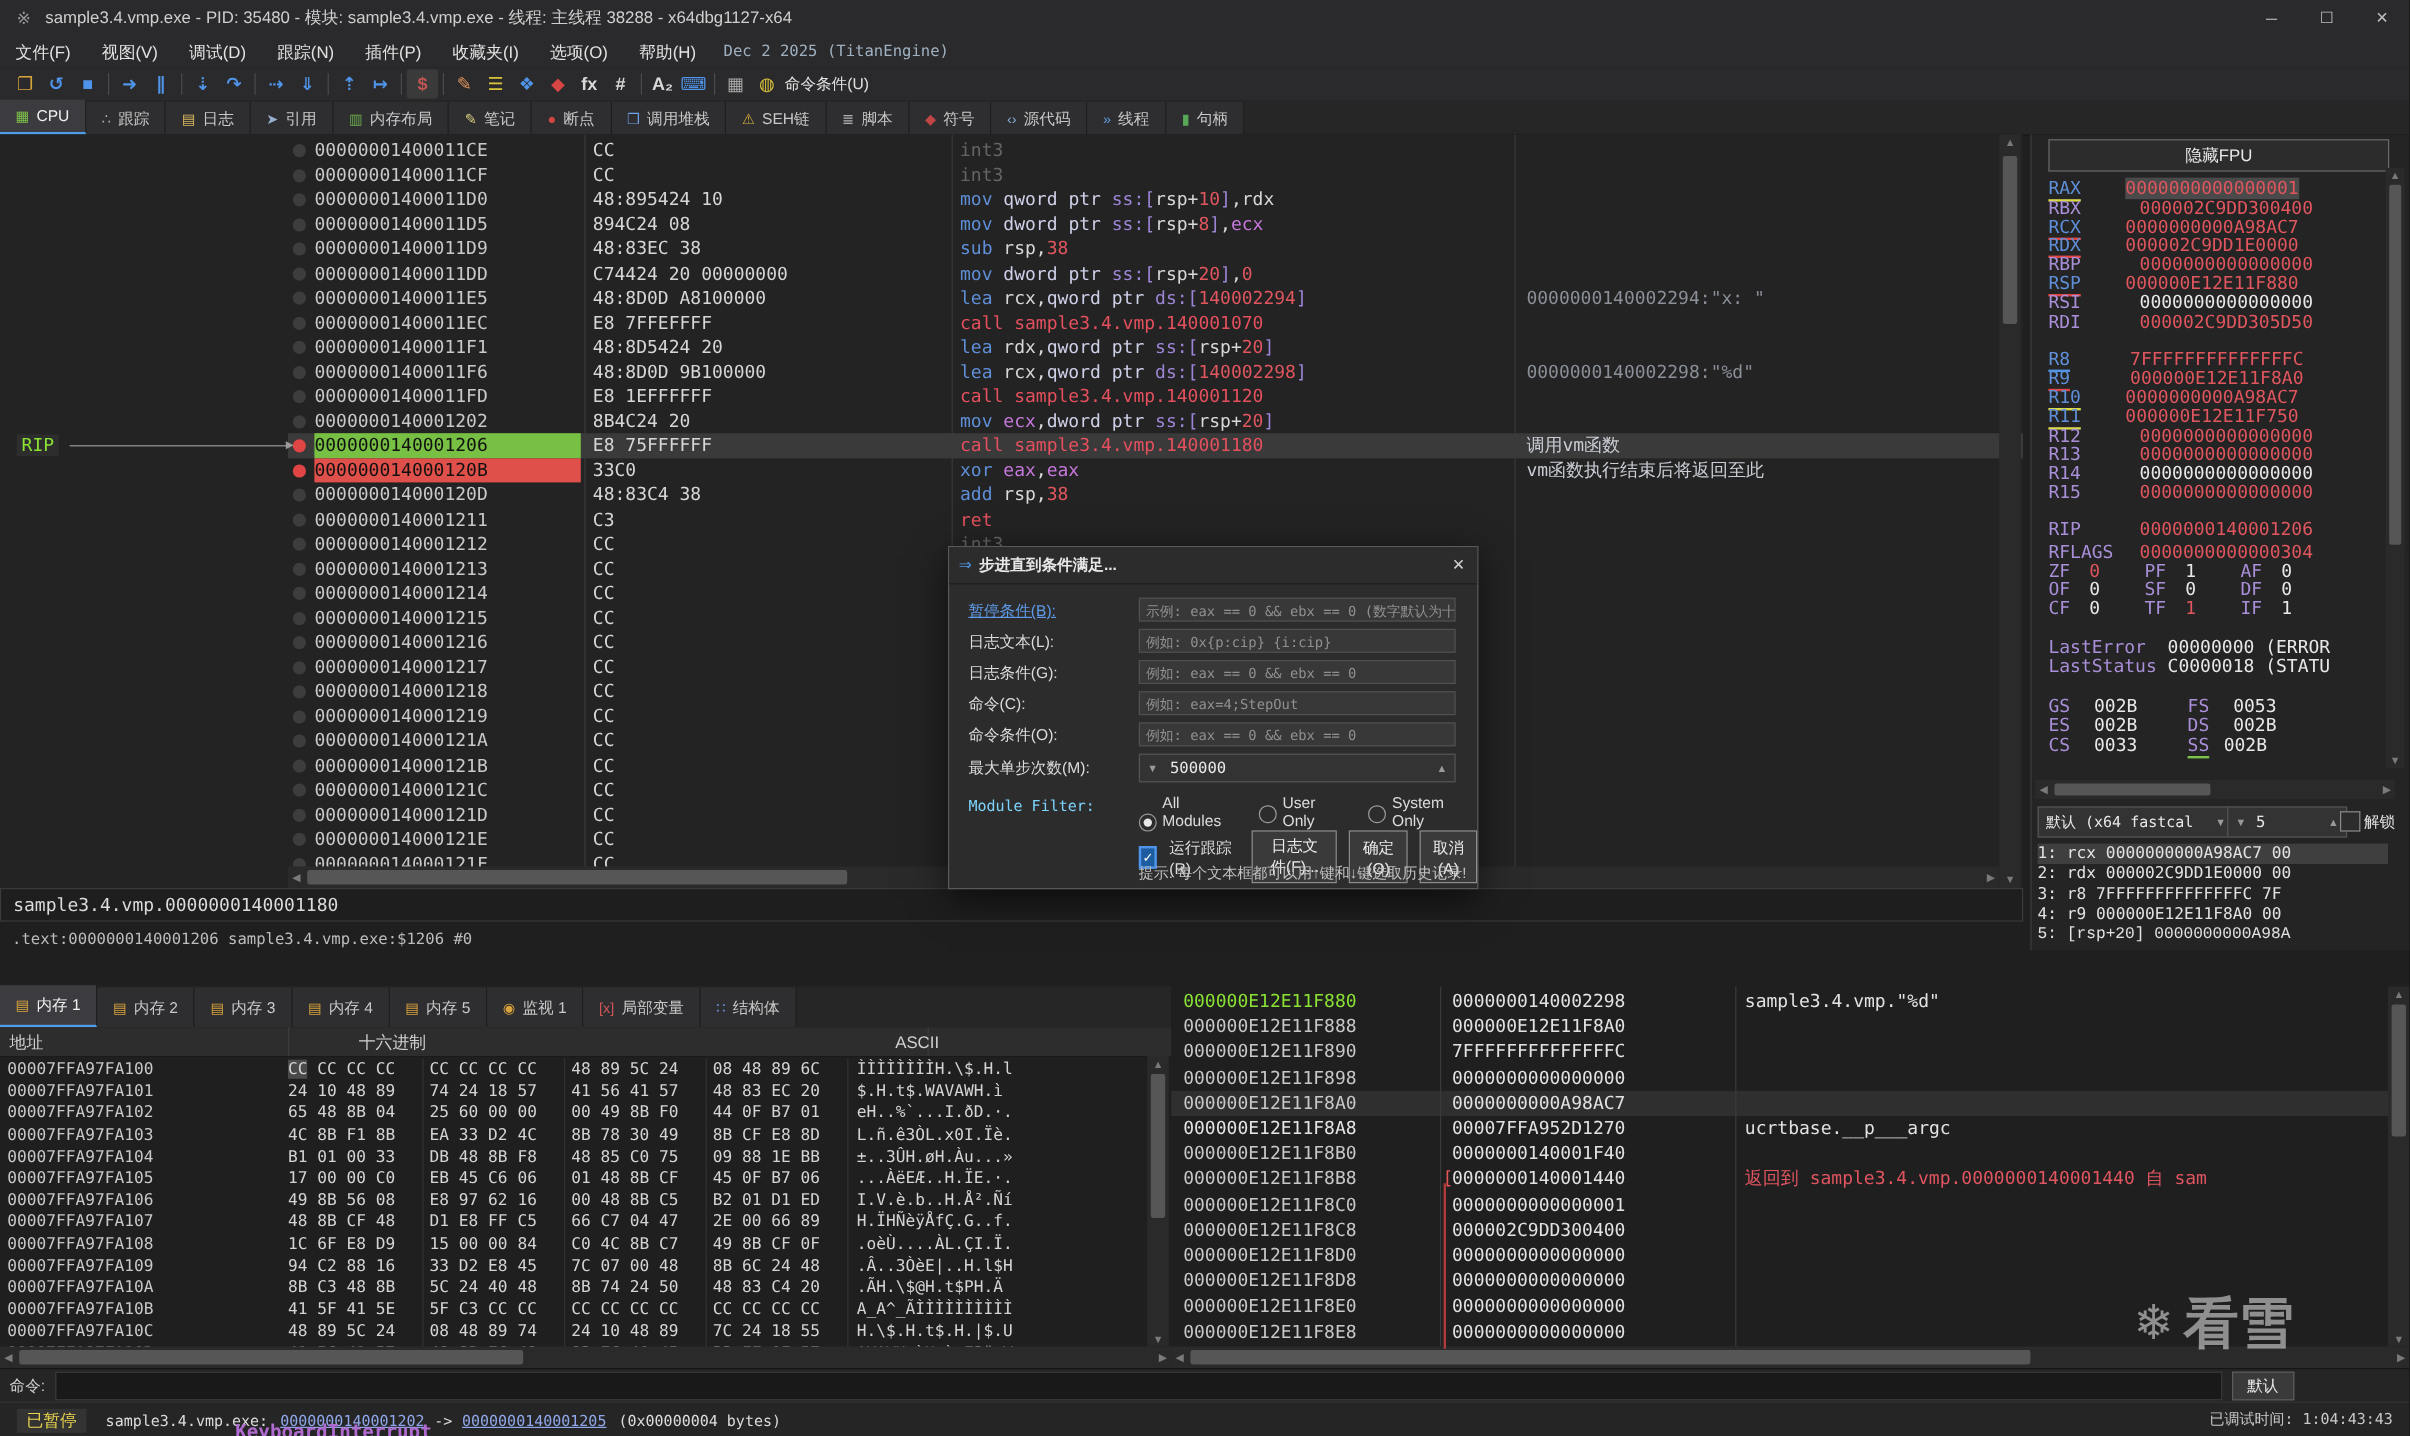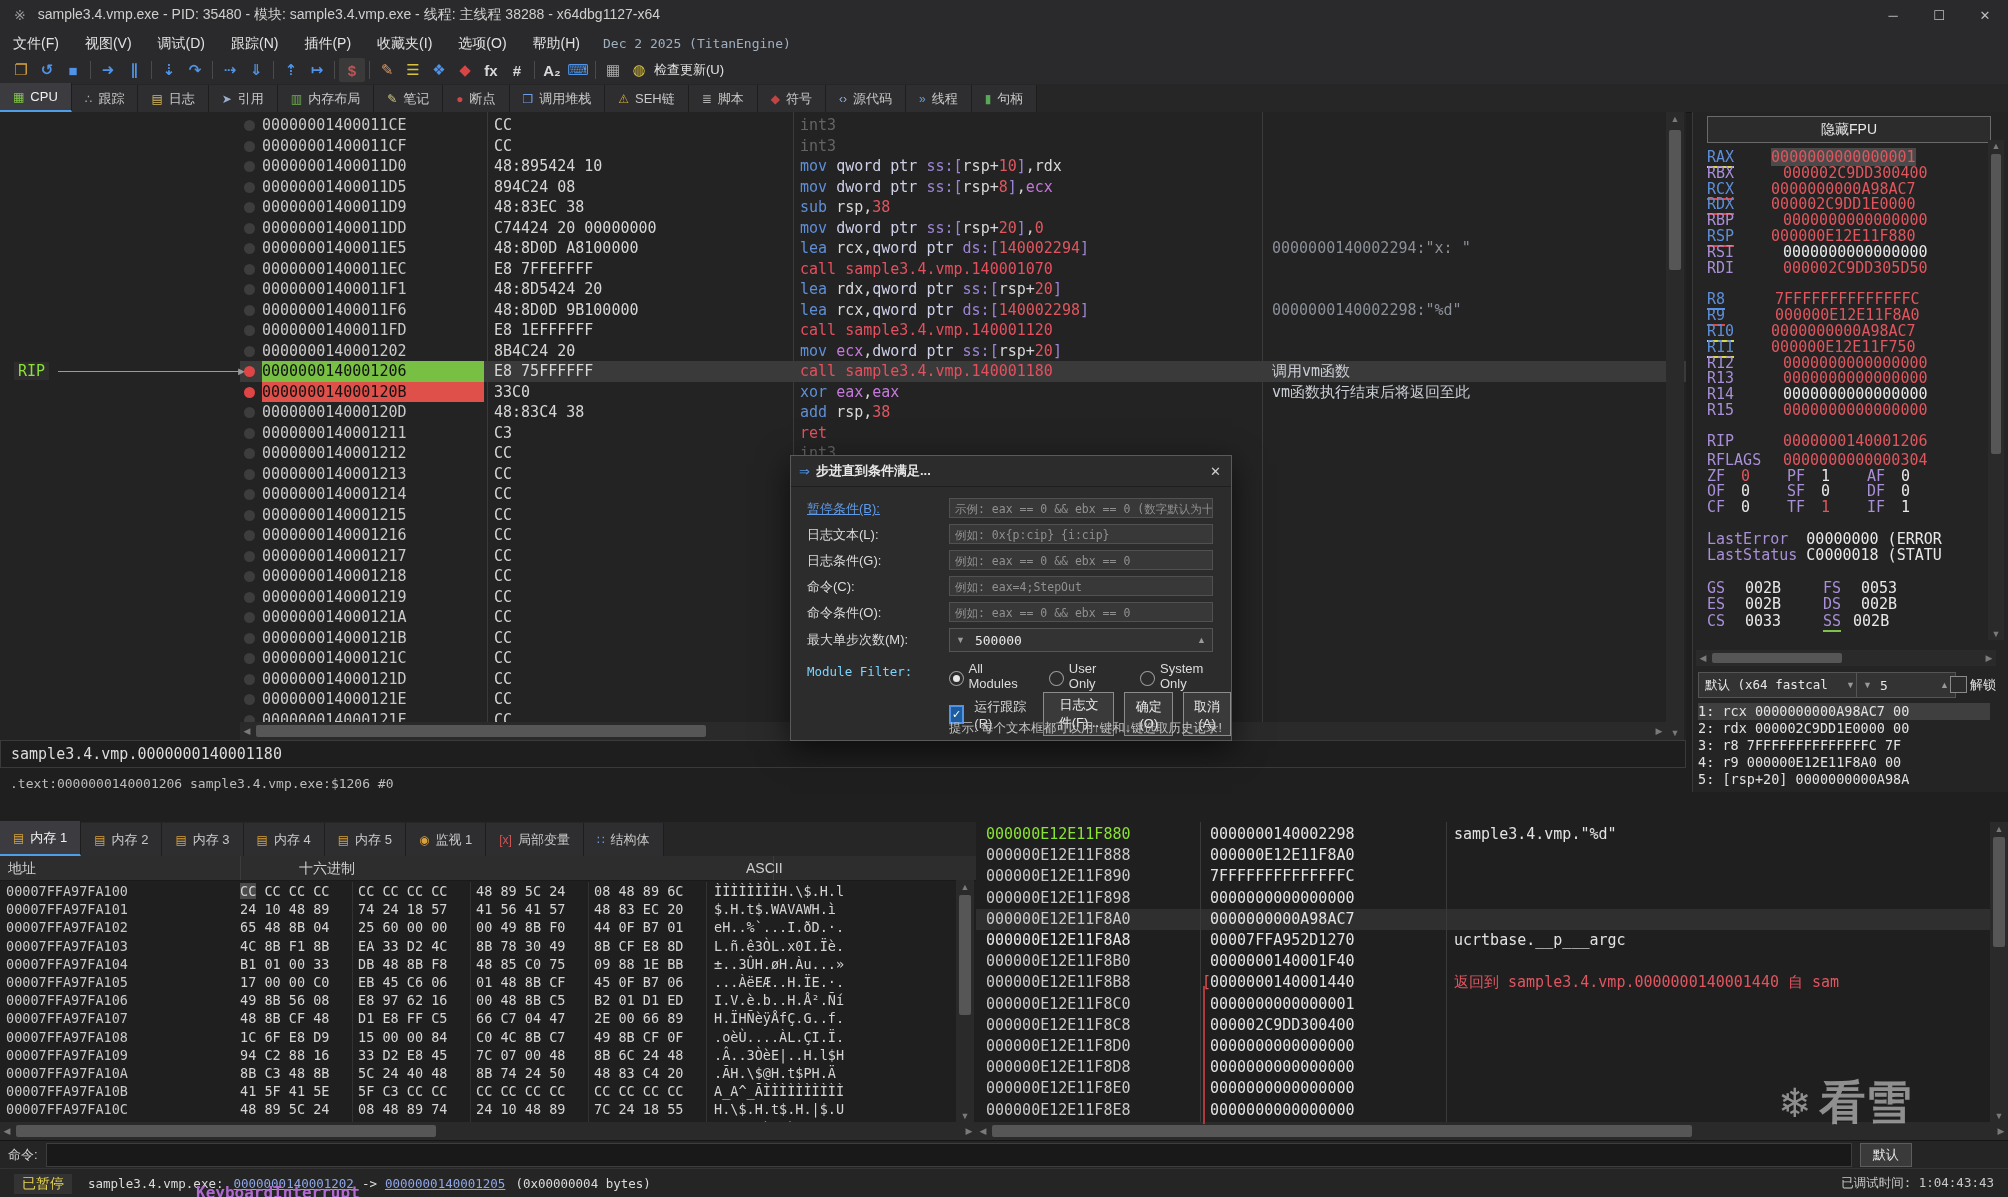--- a/index.html
+++ b/index.html
@@ -154,21 +154,21 @@
       <span class="tb-icon" style="color: rgb(79, 148, 232);">❖</span>
       <span class="tb-icon" style="color: rgb(216, 69, 69);">◆</span>
       <span class="tb-icon" style="color: rgb(216, 216, 216);">fx</span>
       <span class="tb-icon" style="color: rgb(216, 216, 216);">#</span>
       <span class="tb-sep"></span>
       <span class="tb-icon" style="color: rgb(216, 216, 216);">A₂</span>
       <span class="tb-icon" style="color: rgb(79, 148, 232);">⌨</span>
       <span class="tb-sep"></span>
       <span class="tb-icon" style="color: rgb(168, 168, 168);">▦</span>
       <span class="tb-icon" style="color: rgb(217, 195, 60);">◍</span>
-      <span id="update-label">检查更新(U)</span>
+      <span id="update-label">命令条件(U)</span>
     </div>
 
   <div class="abs" id="viewtabs">
       <div class="vtab active">
         <span class="ticon" style="color: rgb(126, 195, 73);">▦</span>
         <span>CPU</span>
       </div>
       <div class="vtab">
         <span class="ticon" style="color: rgb(176, 176, 176);">∴</span>
         <span>跟踪</span>
@@ -327,21 +327,21 @@
     <span class="mono" style="font-size:13px;margin-left:8px;">5</span>
     <span style="margin-left:auto;color:#9a9a9a;font-size:9px;">▲</span>
   </div>
   <div class="abs" style="left:1950px;top:676px;width:15px;height:15px;border:1px solid #8a8a8a;background:#2c2c2c;"></div>
   <div class="abs" style="left:1970px;top:676px;font-size:13px;color:#e2e2e2;">解锁</div>
   <div id="argslist">
       <div class="argrow sel" style="top: 703px;">1: rcx 0000000000A98AC7 00</div>
       <div class="argrow" style="top: 720px;">2: rdx 000002C9DD1E0000 00</div>
       <div class="argrow" style="top: 737px;">3: r8 7FFFFFFFFFFFFFFC 7F</div>
       <div class="argrow" style="top: 754px;">4: r9 000000E12E11F8A0 00</div>
-      <div class="argrow" style="top: 771px;">5: [rsp+20] 0000000000A98A</div>
+      <div class="argrow" style="top: 771px; font-family: Liberation Mono, monospace;">5: [rsp+20] 0000000000A98A</div>
     </div>
 
   <div class="abs" id="memtabs">
       <div class="vtab active" style="height: 33px;">
         <span class="ticon" style="color: rgb(217, 163, 60);">▤</span>
         <span>内存 1</span>
       </div>
       <div class="vtab" style="height: 33px;">
         <span class="ticon" style="color: rgb(217, 163, 60);">▤</span>
         <span>内存 2</span>
@@ -455,21 +455,21 @@
         <div class="dlg-input" style="top: 146px;">例如: eax == 0 &amp;&amp; ebx == 0</div>
       </div>
     <div class="dlg-label" style="top:175px;">最大单步次数(M):</div>
     <div class="abs combo" style="left:158px;top:172px;width:264px;height:24px;padding:0 6px;box-sizing:border-box;">
       <span style="color:#9a9a9a;font-size:9px;">▼</span>
       <span class="mono" style="font-size:13px;color:#e8e8e8;margin-left:10px;">500000</span>
       <span style="margin-left:auto;color:#9a9a9a;font-size:9px;">▲</span>
     </div>
     <div class="dlg-label mono" style="top:208px;font-size:12.5px;color:#7dd3fc;">Module Filter:</div>
     <div id="dlg-radios" class="abs" style="left:158px;top:205px;display:flex;gap:16px;align-items:center;">
-        <span style="display: flex; gap: 5px; align-items: center; font-size: 13px; color: rgb(220, 220, 220);">
+        <span style="display: flex; gap: 5px; align-items: flex-end; font-size: 13px; color: rgb(220, 220, 220);">
           <span class="radio on"></span>
           <span>All Modules</span>
         </span>
         <span style="display: flex; gap: 5px; align-items: center; font-size: 13px; color: rgb(220, 220, 220);">
           <span class="radio"></span>
           <span>User Only</span>
         </span>
         <span style="display: flex; gap: 5px; align-items: center; font-size: 13px; color: rgb(220, 220, 220);">
           <span class="radio"></span>
           <span>System Only</span>

